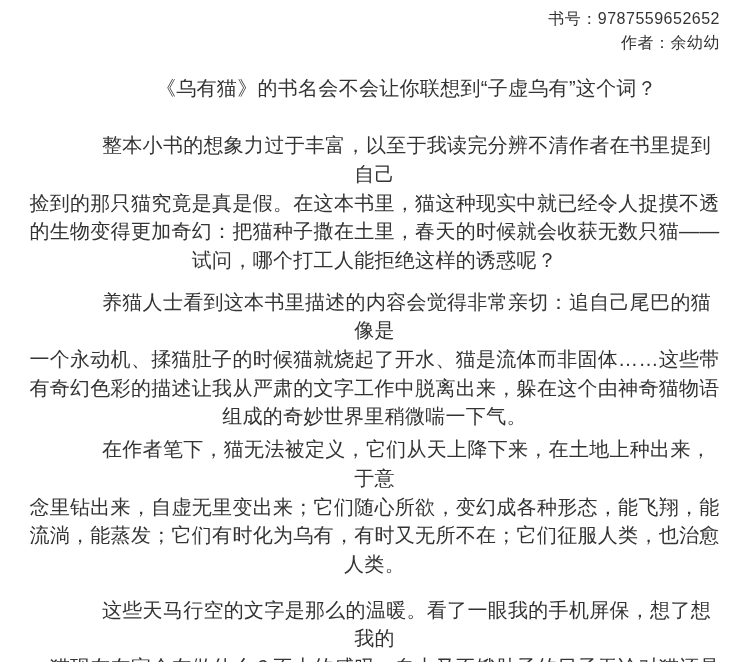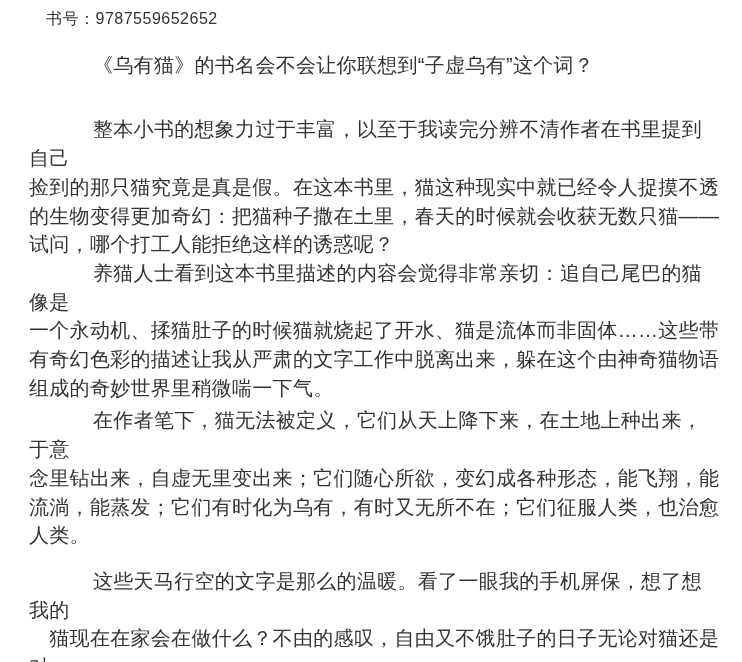--- a/index.html
+++ b/index.html
@@ -13,55 +13,56 @@
     overflow: hidden;
     font-family: "Liberation Sans", "DejaVu Sans", sans-serif;
   }
   .page {
     box-sizing: border-box;
     width: 742px;
     height: 662px;
     padding: 7px 22px 0 29px;
   }
   .book-info {
-    text-align: left;
+    text-align: right;
     padding-left: 17px;
     font-size: 16px;
     line-height: 23.7px;
     letter-spacing: 0.5px;
     color: #333333;
   }
   .info-line {
     white-space: nowrap;
   }
   .review {
     font-size: 20px;
     color: #333333;
     letter-spacing: 0.3px;
   }
   .review p {
     margin: 0;
     line-height: 28.7px;
     white-space: pre-line;   
     text-indent: 64px;       
-    text-align: left;
+    text-align: center;
   }
   .review .p1 { margin-top: 20px; }
-  .review .p2 { margin-top: 36px; }
-  .review .p3 { }
+  .review .p2 { margin-top: 28px; }
+  .review .p3 { margin-top: 13px; }
   .review .p4 { margin-top: 4px; }
   .review .p5 { margin-top: 17px; }
 </style>
 </head>
 <body>
 
 <div class="page">
 
   <div class="book-info">
     <div class="info-line">书号：9787559652652</div>
+    <div class="info-line">作者：余幼幼</div>
   </div>
 
   <div class="review">
     <p class="p1">《乌有猫》的书名会不会让你联想到“子虚乌有”这个词？</p>
     <p class="p2">整本小书的想象力过于丰富，以至于我读完分辨不清作者在书里提到自己
 捡到的那只猫究竟是真是假。在这本书里，猫这种现实中就已经令人捉摸不透
 的生物变得更加奇幻：把猫种子撒在土里，春天的时候就会收获无数只猫——
 试问，哪个打工人能拒绝这样的诱惑呢？</p>
     <p class="p3">养猫人士看到这本书里描述的内容会觉得非常亲切：追自己尾巴的猫像是
 一个永动机、揉猫肚子的时候猫就烧起了开水、猫是流体而非固体……这些带

